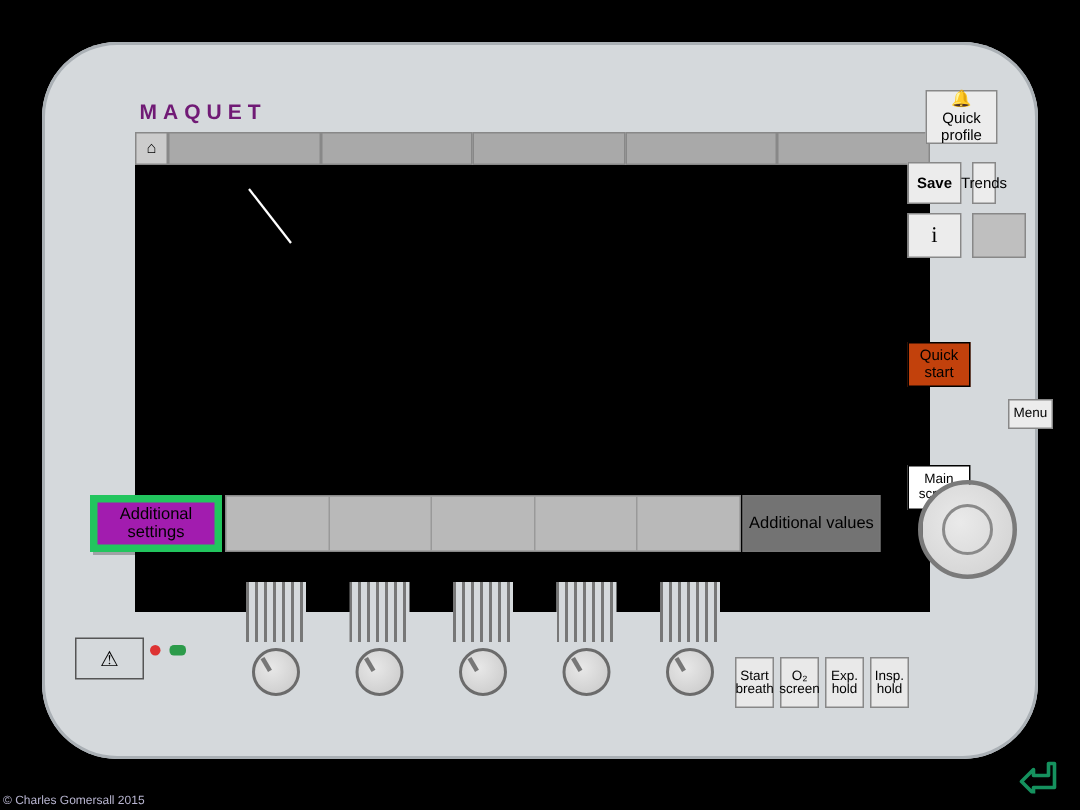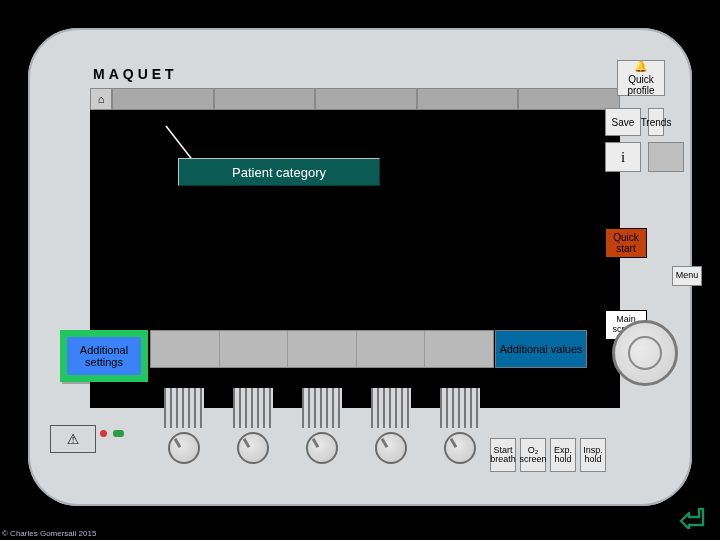--- a/index.html
+++ b/index.html
@@ -22,21 +22,21 @@
     border-radius: 50px;
     box-shadow: inset 0 0 0 2px #aab0b5;
   }
   .logo-area {
     position: absolute;
     left: 65px;
     top: 38px;
     font-family: "Arial Narrow", Arial, sans-serif;
     font-size: 14px;
     letter-spacing: 4px;
-    color: #000000;
+    color: #701a75;
     font-weight: 600;
   }
   .screen-outer {
     position: absolute;
     left: 62px;
     top: 60px;
     width: 530px;
     height: 320px;
   }
   .topbar {
@@ -112,45 +112,45 @@
     text-align: center;
     display:flex;
     align-items:center;
     justify-content:center;
     flex-direction:column;
     box-sizing:border-box;
     padding:1px 2px;
   }
   .alarm-profile { left: 617px; top: 60px; width: 48px; height: 36px; }
   .alarm-profile .bell {font-size:11px;margin-bottom:1px;}
-  .save-btn { left: 605px; top: 108px; width: 36px; height: 28px; }
+  .save-btn { left: 605px; top: 108px; width: 36px; height: 28px; font-weight: bold; }
   .trends-btn { left: 648px; top: 108px; width: 16px; height: 28px; }
   .info-btn { left: 605px; top: 142px; width: 36px; height: 30px; font-size:15px;font-family:serif;}
   .blank-btn { left: 648px; top: 142px; width: 36px; height: 30px; background:#bfbfbf;}
   .quick-start { left: 605px; top: 228px; width: 42px; height: 30px; background:#c2410c;border:1px solid #000;}
   .menu-btn { left: 660px; top: 266px; width: 30px; height: 20px; font-size:9px;margin-left:12px;}
   .main-screen { left: 605px; top: 282px; width: 42px; height: 30px; background:#fff;border:1px solid #000;font-size:9px;margin-top:28px;}
 
   
   .additional-settings {
     position:absolute;
     left: 60px; top: 330px;
-    width: 88px; height: 52px;
-    background:#3b82f6;
-    border:7px solid #22c55e;
+    width: 88px; height: 38px;
+    background:#a21caf;
+    border:5px solid #22c55e;
     box-shadow: 2px 2px 0 rgba(0,0,0,0.25);
     font-size:11px;
     display:flex;align-items:center;justify-content:center;text-align:center;
     box-sizing:border-box;
   }
   .additional-values {
     position:absolute;
     left: 495px; top: 330px;
     width: 92px; height: 38px;
-    background:#0369a1;
+    background:#737373;
     border:1px solid #777;
     box-shadow: 2px 2px 0 rgba(0,0,0,0.25);
     font-size:11px;
     display:flex;align-items:center;justify-content:center;text-align:center;
     box-sizing:border-box;
   }
   .gray-bar {
     position:absolute;
     left:150px; top:330px;
     width:344px; height:38px;
@@ -270,21 +270,20 @@
       <div class="tab"></div>
       <div class="tab"></div>
     </div>
     <div class="timestamp">12-25 15:32</div>
     <div class="screen-black">
       <div class="pointer-line">
         <svg width="40" height="50">
             <line x1="2" y1="2" x2="30" y2="38" stroke="#ffffff" stroke-width="1.5"></line>
           </svg>
       </div>
-      <div class="patient-cat-box">Patient category</div>
     </div>
   </div>
 
 </div>
 
 <div class="btn alarm-profile">
   <span class="bell">🔔</span>
   <span>Quick profile</span>
 </div>
 <div class="btn save-btn">Save</div>

